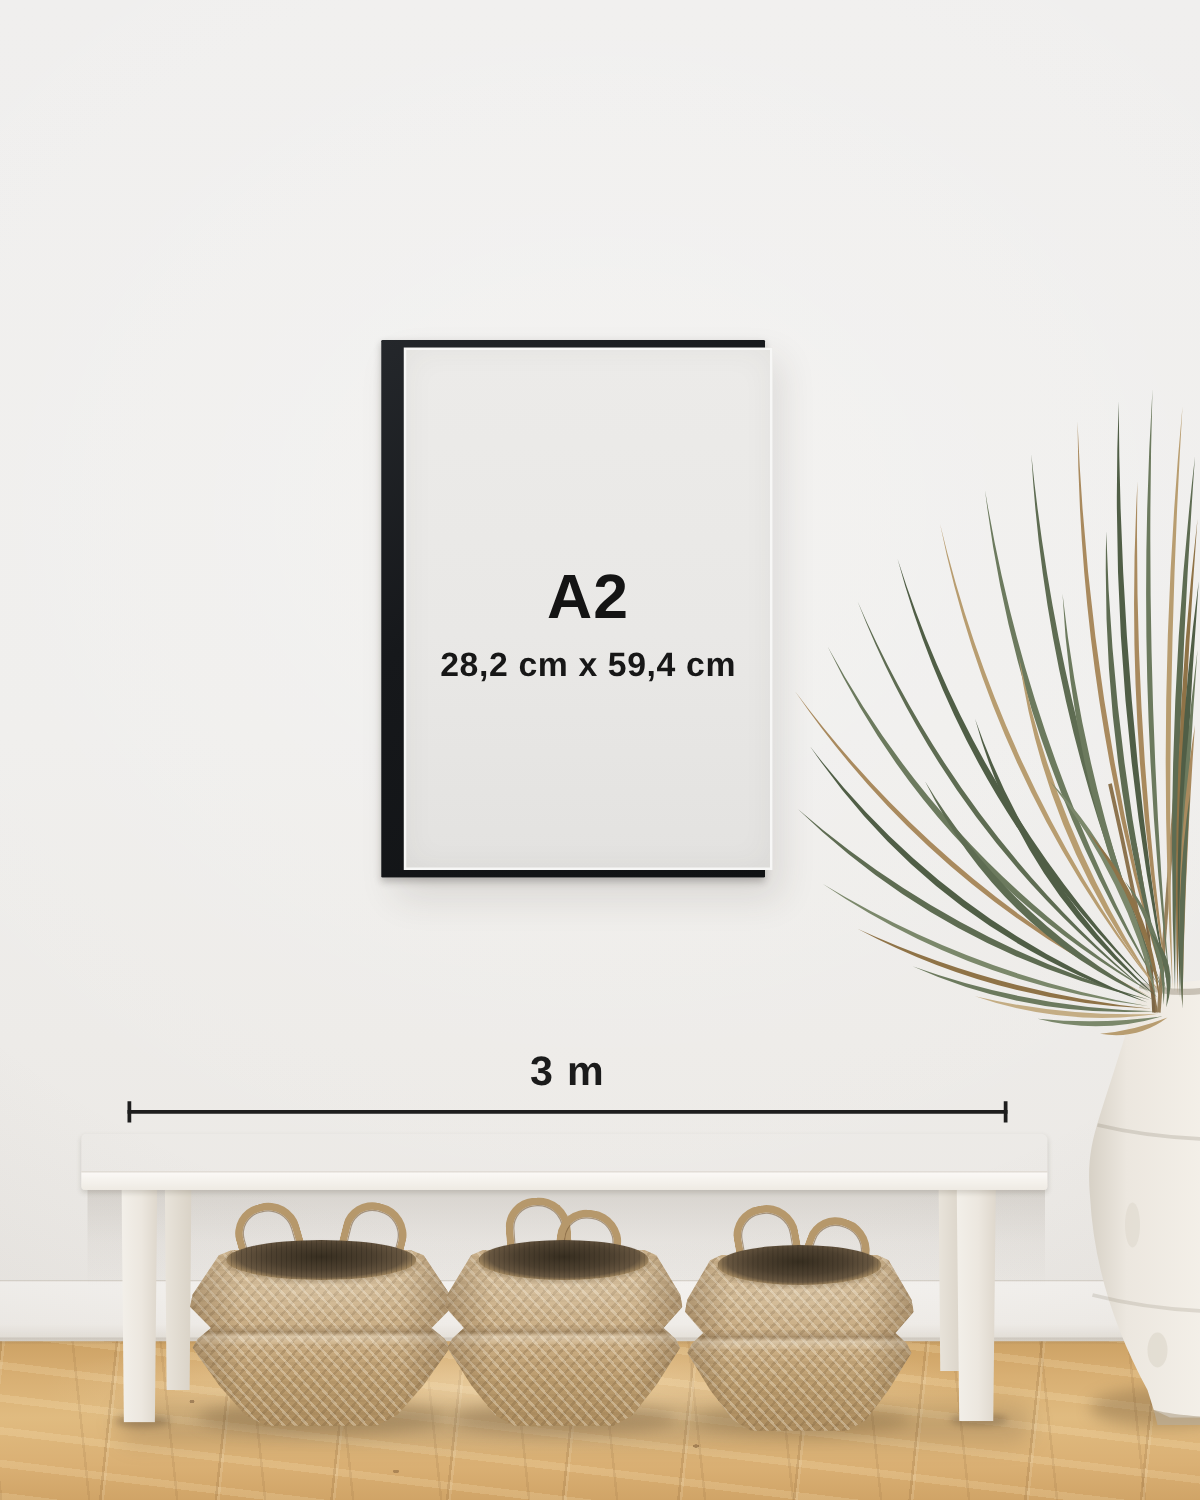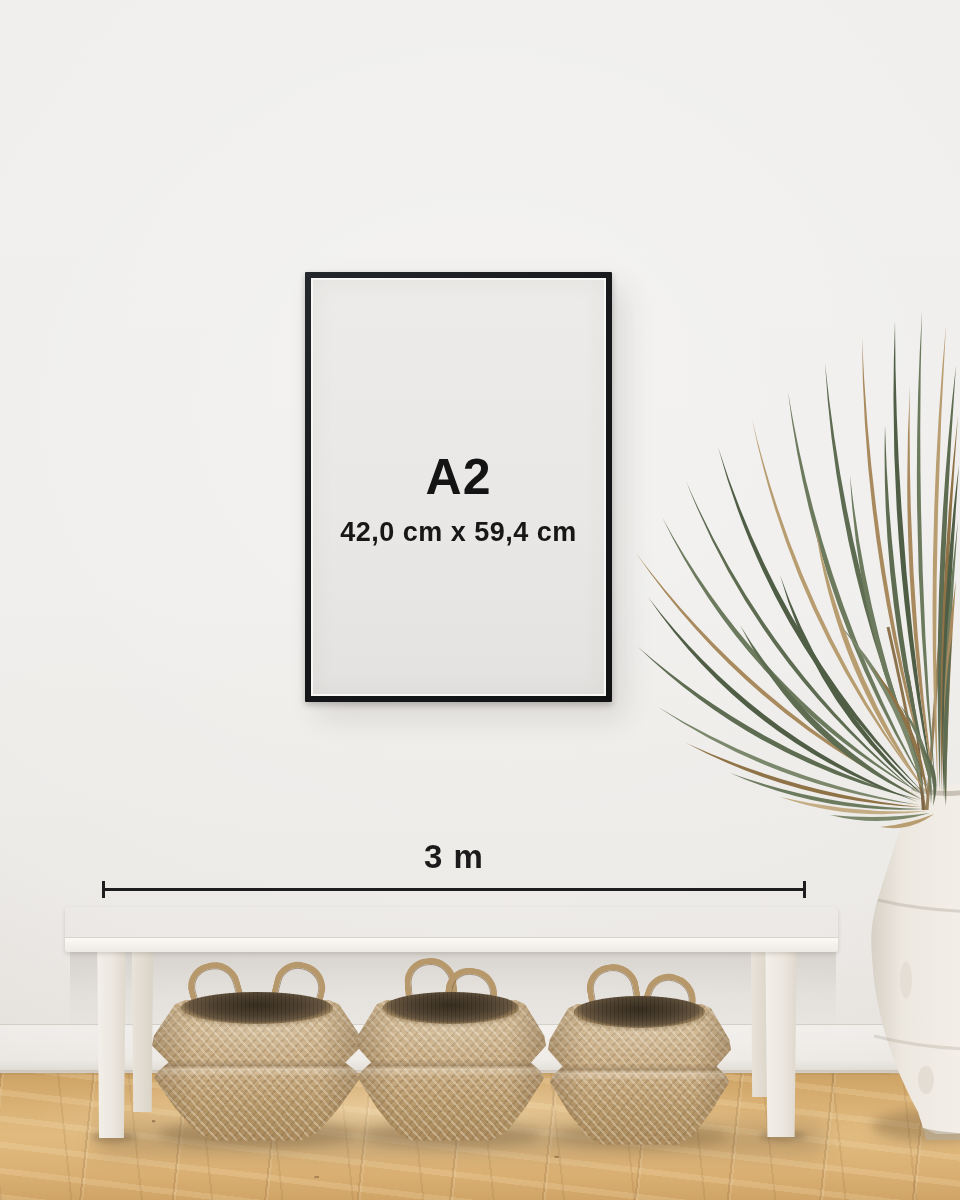--- a/index.html
+++ b/index.html
@@ -31,21 +31,21 @@
 
   
   .frame{position:absolute;left:305px;top:272px;width:307px;height:430px;
         background:linear-gradient(145deg,#24272b 0%,#16181b 40%,#101214 100%);
         padding:6px;border-radius:1px;
         box-shadow:0 3px 6px rgba(40,36,30,0.25),12px 16px 30px rgba(60,52,42,0.12);}
   .poster{width:100%;height:100%;
         background:linear-gradient(180deg,#ecebe9 0%,#e9e8e6 55%,#e3e2e0 100%);
         box-shadow:inset 0 0 0 2px #f7f7f6, inset 0 0 26px rgba(70,65,58,0.06);
         display:flex;flex-direction:column;align-items:center;justify-content:center;
-        padding-top:24px;}
+        padding-top:24px;margin-left:12px;}
   .poster-size{font-size:50px;font-weight:800;letter-spacing:1px;color:#141414;line-height:1;}
   .poster-dims{margin-top:17px;font-size:27px;font-weight:600;letter-spacing:0.5px;color:#171717;line-height:1;}
 
   
   .measure{position:absolute;left:102px;top:840px;width:704px;height:60px;}
   .measure-label{position:absolute;left:0;right:0;top:0;text-align:center;
         font-size:33px;font-weight:600;color:#1b1b1b;line-height:1;letter-spacing:1px;}
   .measure-line{position:absolute;left:0;right:0;top:48px;height:3px;background:#1e1e1e;}
   .measure-line::before,.measure-line::after{content:"";position:absolute;top:-7px;width:3px;height:17px;background:#1e1e1e;}
   .measure-line::before{left:0;}
@@ -124,21 +124,21 @@
   <div class="baseboard"></div>
   <div class="floor"></div>
   <div class="floor-contact"></div>
   <div class="wall-vignette"></div>
 
   <div class="bench-wallshadow"></div>
 
   <div class="frame">
     <div class="poster">
       <div class="poster-size">A2</div>
-      <div class="poster-dims">42,0 cm x 59,4 cm</div>
+      <div class="poster-dims">28,2 cm x 59,4 cm</div>
     </div>
   </div>
 
   <div class="measure">
     <div class="measure-label">3 m</div>
     <div class="measure-line"></div>
   </div>
 
   <div class="shadow sh-bench"></div>
   <div class="shadow sh-b1"></div>

